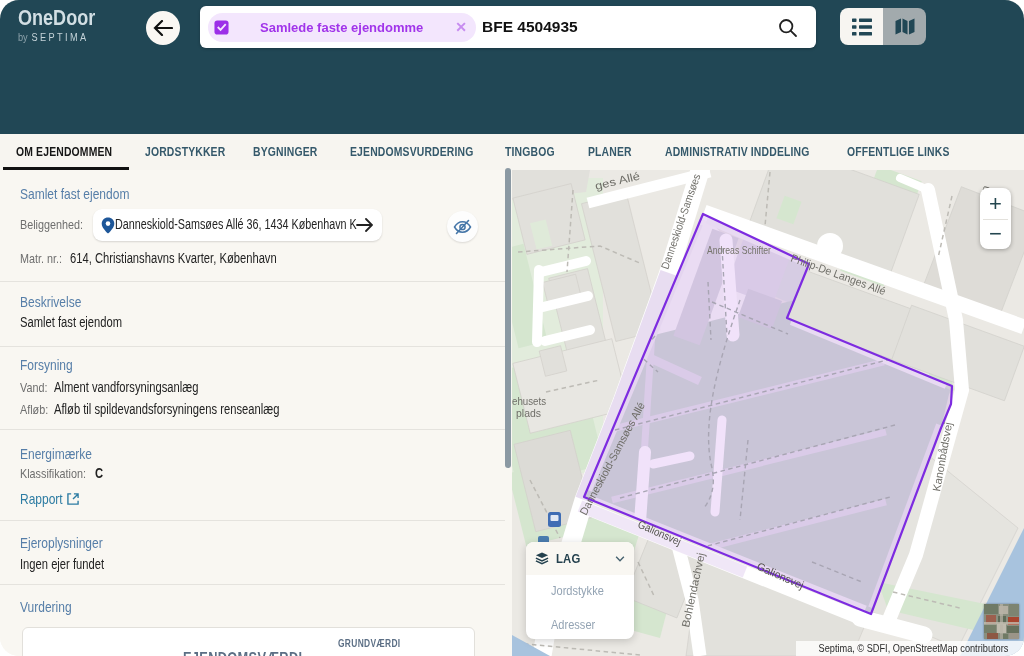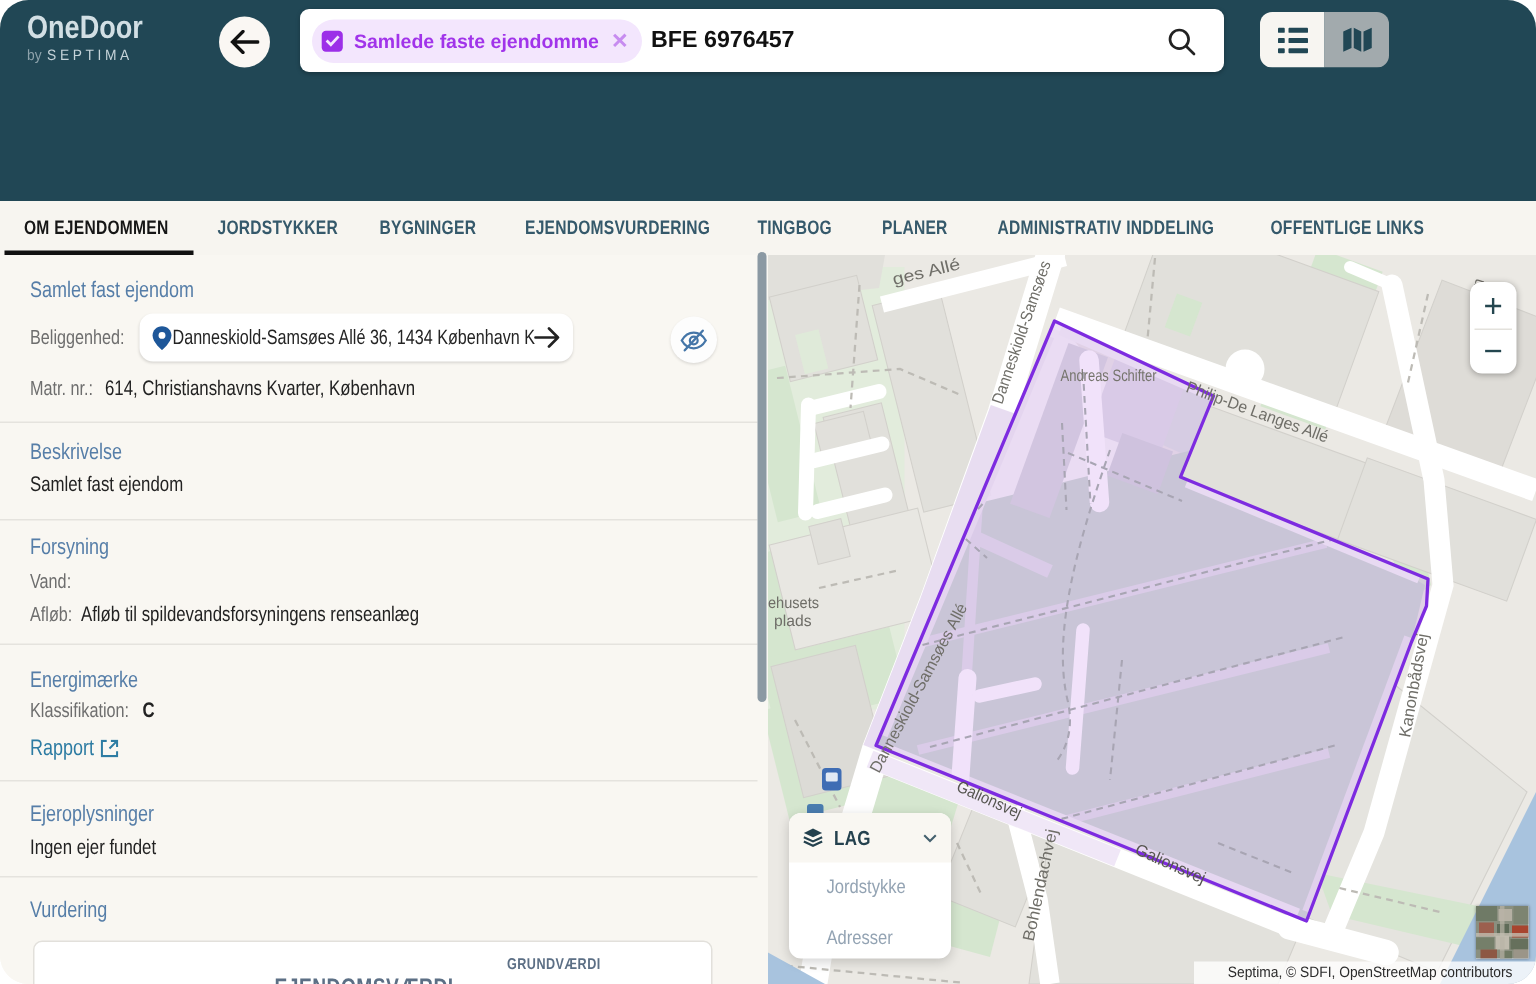--- a/index.html
+++ b/index.html
@@ -8,21 +8,21 @@
   .cx { display:inline-block; transform:scaleX(0.8); transform-origin:left center; white-space:nowrap; }
 
   
   header { position:absolute; top:0; left:0; width:1024px; height:134px; background:#214755; }
   .logo { position:absolute; left:18px; top:6px; }
   .logo .t1 { font-size:21.5px; font-weight:bold; color:#d2dfe4; letter-spacing:0px; transform:scaleX(0.84); transform-origin:left; }
   .logo .t2 { font-size:10px; color:#8da2ab; margin-top:1px; transform:scaleX(0.92); transform-origin:left;}
   .logo .t2 b { color:#c5d3d9; font-weight:normal; letter-spacing:2.6px; margin-left:4px; }
   .backbtn { position:absolute; left:146px; top:11px; width:34px; height:34px; border-radius:50%; background:#faf7f3; display:flex; align-items:center; justify-content:center; }
   .searchbar { position:absolute; left:200px; top:6px; width:616px; height:42px; background:#fff; border-radius:6px; box-shadow:0 1px 3px rgba(0,0,0,.25); display:flex; align-items:center; }
-  .chip { margin-left:8px; height:29px; background:#f3e6fd; border-radius:15px; display:flex; align-items:center; padding:0 9px 0 6px; }
+  .chip { margin-left:8px; height:29px; background:#f3e6fd; border-radius:15px; display:flex; align-items:center; padding:0 9px 0 6px;gap:24px; }
   .chip .ic { width:15px; height:15px; margin-right:7px; }
   .chip .txt { font-size:13px; font-weight:bold; color:#a134ea; }
   .chip .x { margin-left:8px; color:#c78cf0; font-size:14px; font-weight:bold; }
   .bfe { margin-left:6px; font-size:15.5px; font-weight:bold; color:#111; }
   .mag { position:absolute; right:18px; top:12px; }
   .toggle { position:absolute; left:840px; top:8px; width:86px; height:37px; border-radius:8px; overflow:hidden; display:flex; }
   .toggle .seg1 { width:43px; height:37px; background:#f7f5f1; display:flex; align-items:center; justify-content:center; }
   .toggle .seg2 { width:43px; height:37px; background:#a2aaad; display:flex; align-items:center; justify-content:center; }
 
   
@@ -69,21 +69,21 @@
     </div>
     <div class="searchbar">
       <div class="chip">
         <svg class="ic" viewBox="0 0 16 16">
             <rect x="0.5" y="0.5" width="15" height="15" rx="3" fill="#9c2fe8"></rect>
             <path d="M4 7.5 L7 10.5 L12.5 4.5" stroke="#f3e6fd" stroke-width="2" fill="none"></path>
           </svg>
         <span class="txt">Samlede faste ejendomme</span>
         <span class="x">✕</span>
       </div>
-      <span class="bfe">BFE 6976457</span>
+      <span class="bfe">BFE 4504935</span>
       <svg class="mag" width="20" height="20" viewBox="0 0 20 20">
           <circle cx="8.2" cy="8.2" r="6.2" stroke="#222" stroke-width="1.8" fill="none"></circle>
           <path d="M12.8 12.8 L18 18" stroke="#222" stroke-width="1.8" stroke-linecap="round"></path>
         </svg>
     </div>
     <div class="toggle">
       <div class="seg1">
         <svg width="20" height="18" viewBox="0 0 20 18">
             <g fill="#214755">
               <rect x="0" y="0.5" width="4.5" height="3.4" rx="0.6"></rect>
@@ -119,20 +119,21 @@
     <div class="h" style="left:20px; top:15px;"><span class="cx">Samlet fast ejendom</span></div>
     <div class="lbl" style="left:20px; top:47px;"><span class="cx">Beliggenhed:</span></div>
     <div class="lbl" style="left:20px; top:81px;"><span class="cx">Matr. nr.:</span></div>
     <div class="val" style="left:70px; top:80px;"><span class="cx">614, Christianshavns Kvarter, København</span></div>
     <div class="hr" style="top:111px;"></div>
     <div class="h" style="left:20px; top:123px;"><span class="cx">Beskrivelse</span></div>
     <div class="val" style="left:20px; top:144px;"><span class="cx">Samlet fast ejendom</span></div>
     <div class="hr" style="top:176px;"></div>
     <div class="h" style="left:20px; top:186px;"><span class="cx">Forsyning</span></div>
     <div class="lbl" style="left:20px; top:210px;"><span class="cx">Vand:</span></div>
+    <div class="val" style="left:54px; top:209px;"><span class="cx">Alment vandforsyningsanlæg</span></div>
     <div class="lbl" style="left:20px; top:232px;"><span class="cx">Afløb:</span></div>
     <div class="val" style="left:54px; top:231px;"><span class="cx">Afløb til spildevandsforsyningens renseanlæg</span></div>
     <div class="hr" style="top:259px;"></div>
     <div class="h" style="left:20px; top:275px;"><span class="cx">Energimærke</span></div>
     <div class="lbl" style="left:20px; top:296px;"><span class="cx">Klassifikation:</span></div>
     <div class="val" style="left:95px; top:295px; font-weight:bold;"><span class="cx">C</span></div>
     <div class="rap" style="left:20px; top:320px;">
         <span class="cx">Rapport</span>
       <svg style="position:absolute;left:47px;top:3px;" width="12" height="12" viewBox="0 0 13 13">
           <path d="M4.5 1 H1 V12 H12 V8.5 M7.5 1 H12 V5.5 M12 1 L6.5 6.5" stroke="#2d7ca3" stroke-width="1.5" fill="none"></path>

